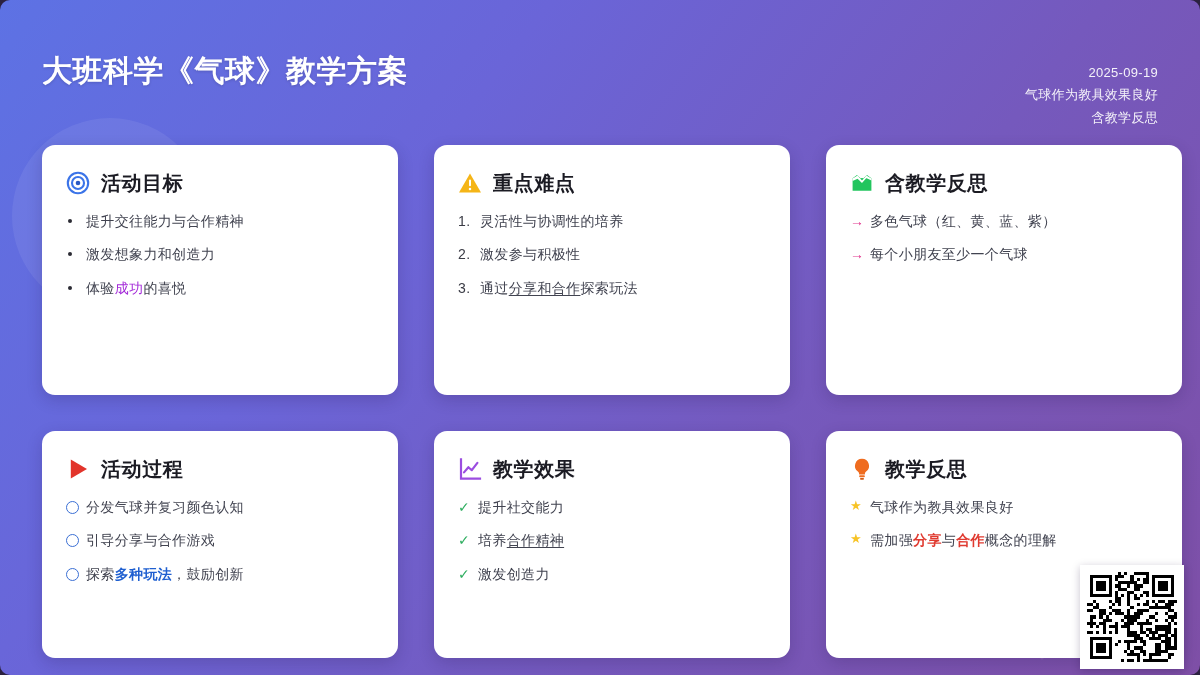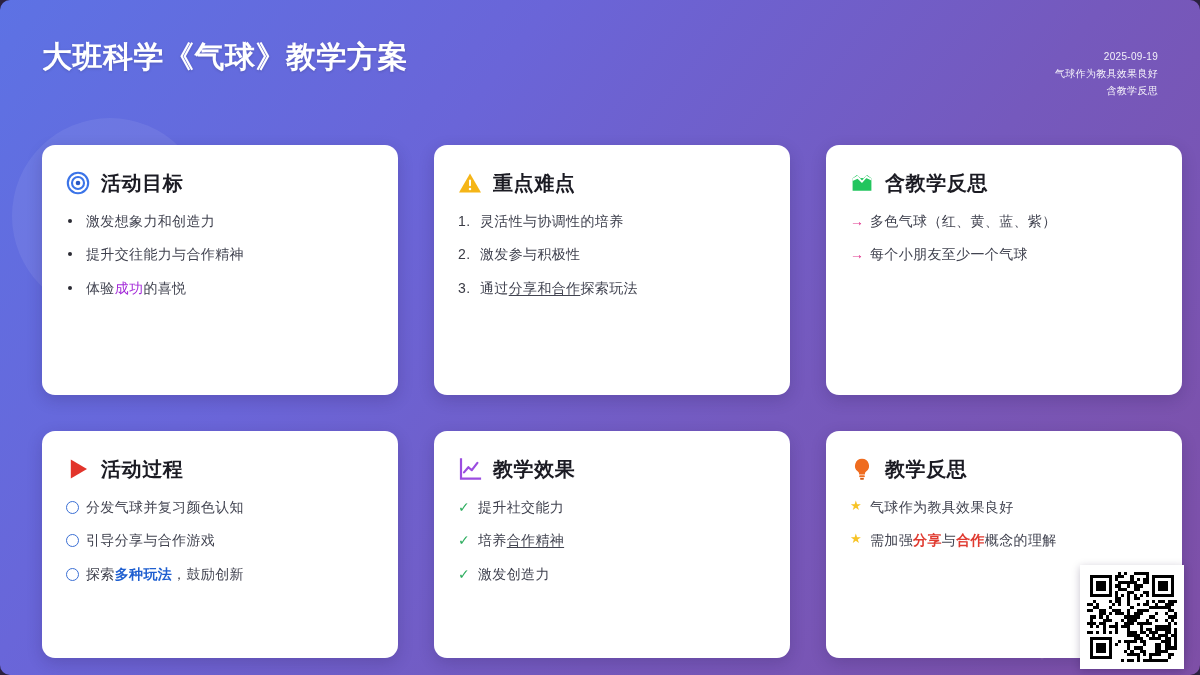--- a/index.html
+++ b/index.html
@@ -29,42 +29,42 @@
     left: 1000px; top: 616px;
     width: 0; height: 0;
     border-left: 42px solid transparent;
     border-right: 42px solid transparent;
     border-top: 44px solid rgba(255,255,255,0.085);
     pointer-events: none;
   }
 
   
   .header {
-    position: absolute; left: 0; top: 2px;
+    position: absolute; left: 0; top: 16px;
     width: 1200px; height: 128px;
     padding: 36px 42px 0 42px;
     display: flex; justify-content: space-between; align-items: flex-start;
   }
   .title-block { display: flex; flex-direction: column; }
   .slide-title {
     font-size: 30px; font-weight: 700; color: #ffffff;
     letter-spacing: 0.5px; line-height: 1.25;
     text-shadow: 0 1px 3px rgba(0,0,0,0.16);
   }
   .slide-subtitle {
     margin-top: 6px;
     font-size: 19px; font-weight: 400; color: rgba(255,255,255,0.93);
     letter-spacing: 0.4px; line-height: 1.3;
   }
   .meta-block {
     display: flex; flex-direction: column; align-items: flex-end;
     padding-top: 10px;
   }
   .meta-line {
-    font-size: 10px; color: rgba(255,255,255,0.92);
+    font-size: 13px; color: rgba(255,255,255,0.92);
     line-height: 1.72; letter-spacing: 0.3px; white-space: nowrap;
   }
 
   
   .grid {
     position: absolute;
     left: 42px; top: 145px;
     width: 1116px;
     display: grid;
     grid-template-columns: repeat(3, 356px);
@@ -169,25 +169,25 @@
           <span class="card-icon"><svg viewBox="0 0 24 24">
               <circle cx="12" cy="12" r="10.2" fill="none" stroke="#3b74e8" stroke-width="2.1"></circle>
               <circle cx="12" cy="12" r="6" fill="none" stroke="#3b74e8" stroke-width="2.1"></circle>
               <circle cx="12" cy="12" r="2.3" fill="#2a59c4"></circle>
             </svg></span>
           <span class="card-title">活动目标</span>
         </div>
         <ul class="items">
           <li class="item">
             <span class="marker m-dot"></span>
+            <span class="item-text"><span>提升交往能力与合作精神</span></span>
+          </li>
+          <li class="item">
+            <span class="marker m-dot"></span>
             <span class="item-text"><span>激发想象力和创造力</span></span>
-          </li>
-          <li class="item">
-            <span class="marker m-dot"></span>
-            <span class="item-text"><span>提升交往能力与合作精神</span></span>
           </li>
           <li class="item">
             <span class="marker m-dot"></span>
             <span class="item-text"><span>体验</span><span class="hl-purple">成功</span><span>的喜悦</span></span>
           </li>
         </ul>
       </div>
       <div class="card">
         <div class="card-head">
           <span class="card-icon"><svg viewBox="0 0 24 24">

